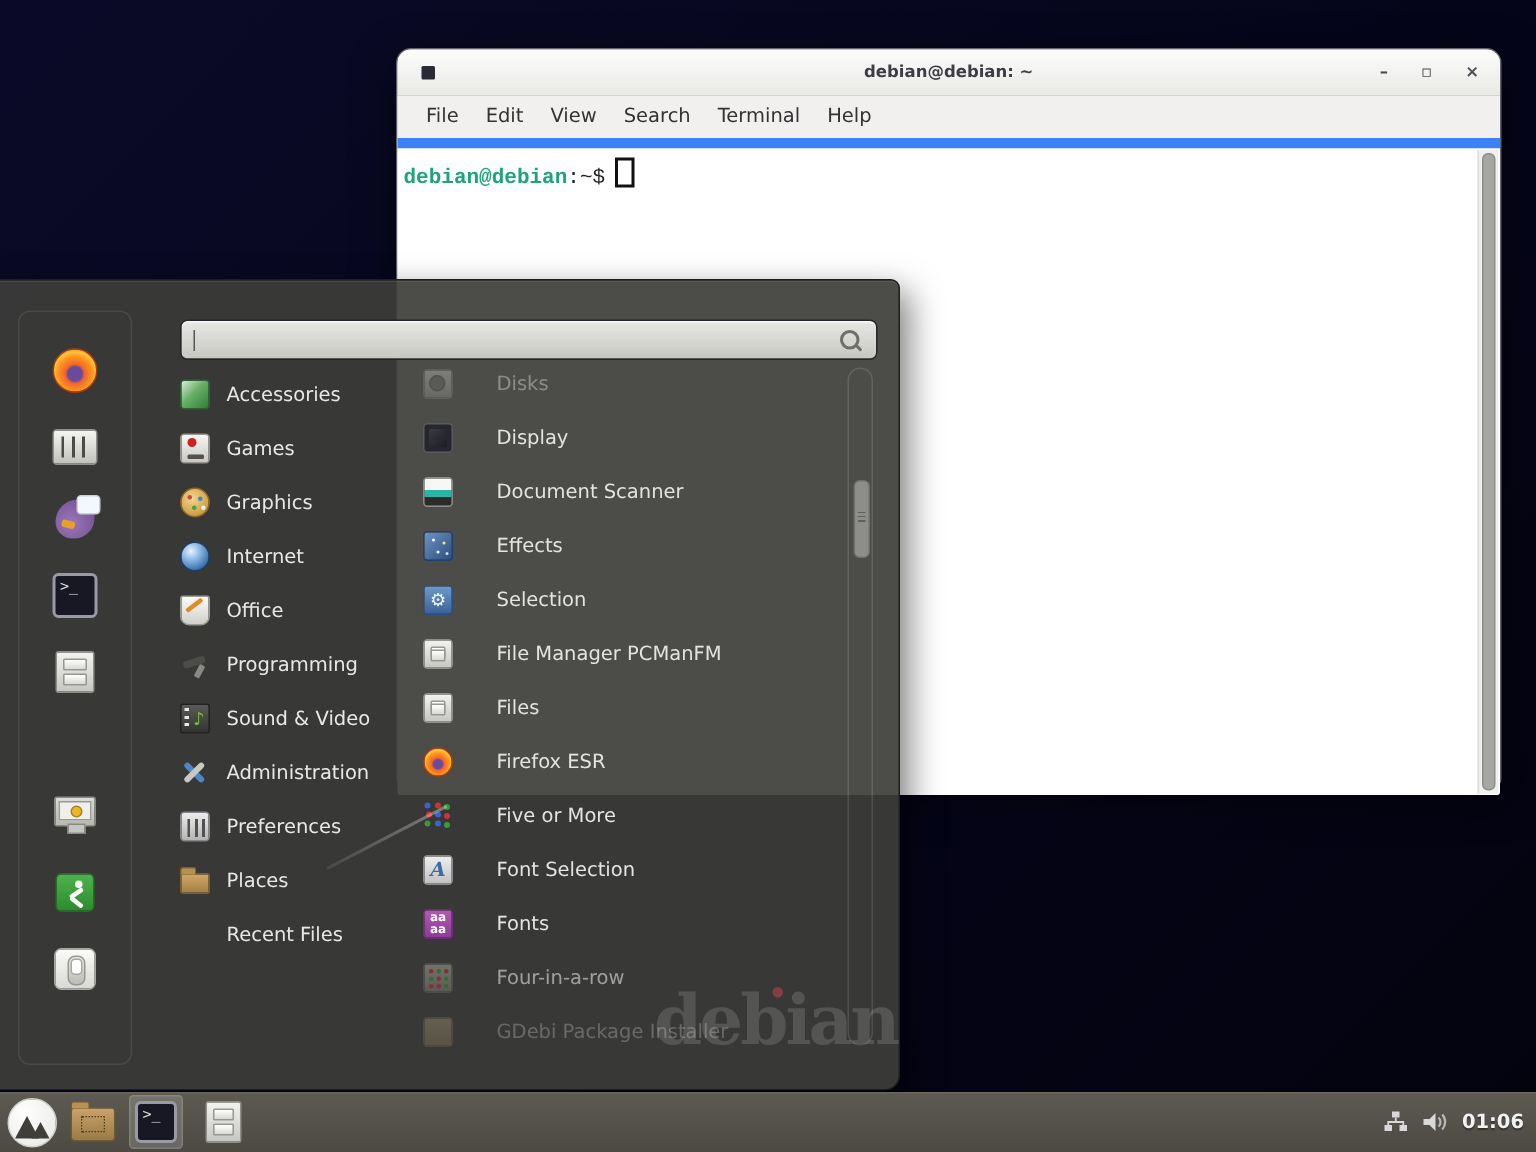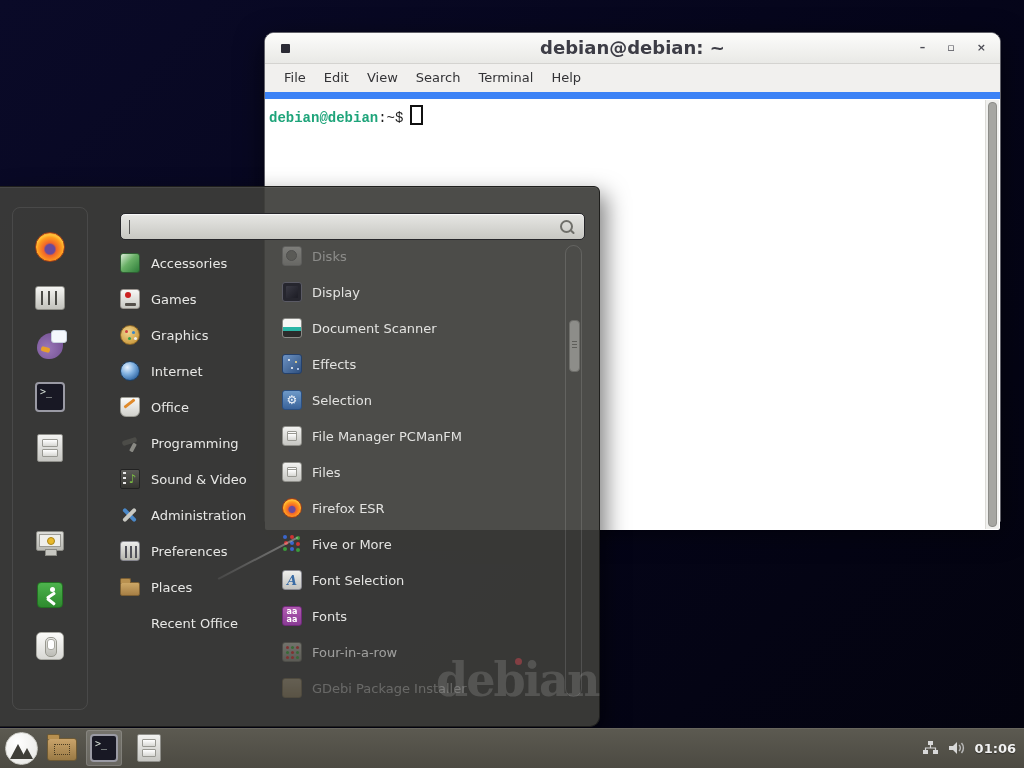--- a/index.html
+++ b/index.html
@@ -16,21 +16,21 @@
     z-index:2;box-sizing:border-box;
   }
   .titlebar{
     position:relative;height:30px;border-radius:9px 9px 0 0;
     background:linear-gradient(#fcfcfb,#e9e9e6);
     border-bottom:1px solid #d4d3d0;
   }
   .titlebar .win-ico{position:absolute;left:16px;top:11px;width:9px;height:9px;background:#2a2a34;border-radius:1px;}
   .titlebar .title{
     position:absolute;left:0;right:0;text-align:center;line-height:30px;
-    font-size:18px;font-weight:bold;color:#3d3d46;
+    font-size:11px;font-weight:bold;color:#3d3d46;
   }
   .winbtns{position:absolute;right:14px;top:0;height:30px;display:flex;gap:22px;align-items:center;}
   .wb{font-size:11px;color:#4c4c55;line-height:30px;cursor:default;font-weight:bold;}
   .menubar{
     height:28px;background:#f1f0ee;border-bottom:7px solid #3b82f6;
     display:flex;align-items:center;padding-left:10px;
   }
   .menubar span{font-size:13px;color:#333336;padding:0 9px;line-height:28px;}
   .term-content{
     position:relative;height:431px;background:#fff;
@@ -125,21 +125,21 @@
   .cat-admin{background:transparent;}
   .cat-admin::before{content:"";position:absolute;width:17px;height:4px;background:#4a88c8;border-radius:2px;transform:rotate(45deg);top:8px;left:1px;}
   .cat-admin::after{content:"";position:absolute;width:17px;height:4px;background:#c9c9c3;border-radius:2px;transform:rotate(-45deg);top:8px;left:1px;}
   .cat-prefs{background:linear-gradient(#ececec,#b5b5ae);border:1px solid #85858d;}
   .cat-prefs::after{content:"";position:absolute;left:4px;top:4px;width:12px;height:12px;
     background:repeating-linear-gradient(90deg,#50505a 0 2px,transparent 2px 5px);}
   .cat-places{width:20px;height:14px;margin-top:3px;background:linear-gradient(#cda766,#a67f45);border:1px solid #7c5f33;border-radius:2px;}
   .cat-places::before{content:"";position:absolute;top:-5px;left:-1px;width:9px;height:4px;background:#b8904f;border:1px solid #7c5f33;border-bottom:none;border-radius:2px 2px 0 0;}
   
   .apps{position:absolute;left:282px;top:51px;width:272px;}
-  .arow{height:36px;display:flex;align-items:center;gap:10px;cursor:default;}
+  .arow{height:36px;display:flex;align-items:center;gap:29px;cursor:default;}
   .arow .alabel{font-size:13px;color:#e3e3e1;}
   .fade40{opacity:.42;} .fade55{opacity:.6;} .fade25{opacity:.28;}
   .app-disks{background:linear-gradient(#c2c2be,#8f8f8b);border:1px solid #777;}
   .app-disks::after{content:"";position:absolute;width:9px;height:9px;border-radius:50%;background:#6e6e6a;border:1px solid #555;top:3px;left:3px;}
   .app-display{background:#26262e;border:1px solid #5a5a64;}
   .app-display::after{content:"";position:absolute;inset:3px;background:linear-gradient(135deg,#3a3a44,#1c1c24);border-radius:1px;}
   .app-docscan{background:linear-gradient(180deg,#f7f7f5 0%,#f7f7f5 42%,#2ab5a5 42%,#2ab5a5 68%,#2b2b2b 68%);border:1px solid #8a8a86;}
   .app-effects{background:linear-gradient(135deg,#6d93c4,#2e4f7e);border:1px solid #24406a;}
   .app-effects::after{content:"";position:absolute;width:2px;height:2px;background:#fff;border-radius:50%;top:4px;left:5px;
     box-shadow:7px 2px 0 #ffe28a,3px 8px 0 #fff,9px 9px 0 #cfe0ff;}
@@ -285,21 +285,21 @@
     </div>
     <div class="crow">
       <span class="ic cat-prefs"></span>
       <span class="clabel">Preferences</span>
     </div>
     <div class="crow">
       <span class="ic cat-places"></span>
       <span class="clabel">Places</span>
     </div>
     <div class="crow noicon">
-      <span class="clabel">Recent Office</span>
+      <span class="clabel">Recent Files</span>
     </div>
   </div>
 
   <div class="apps">
     <div class="arow fade40">
       <span class="ic app-disks"></span>
       <span class="alabel">Disks</span>
     </div>
     <div class="arow">
       <span class="ic app-display"></span>

